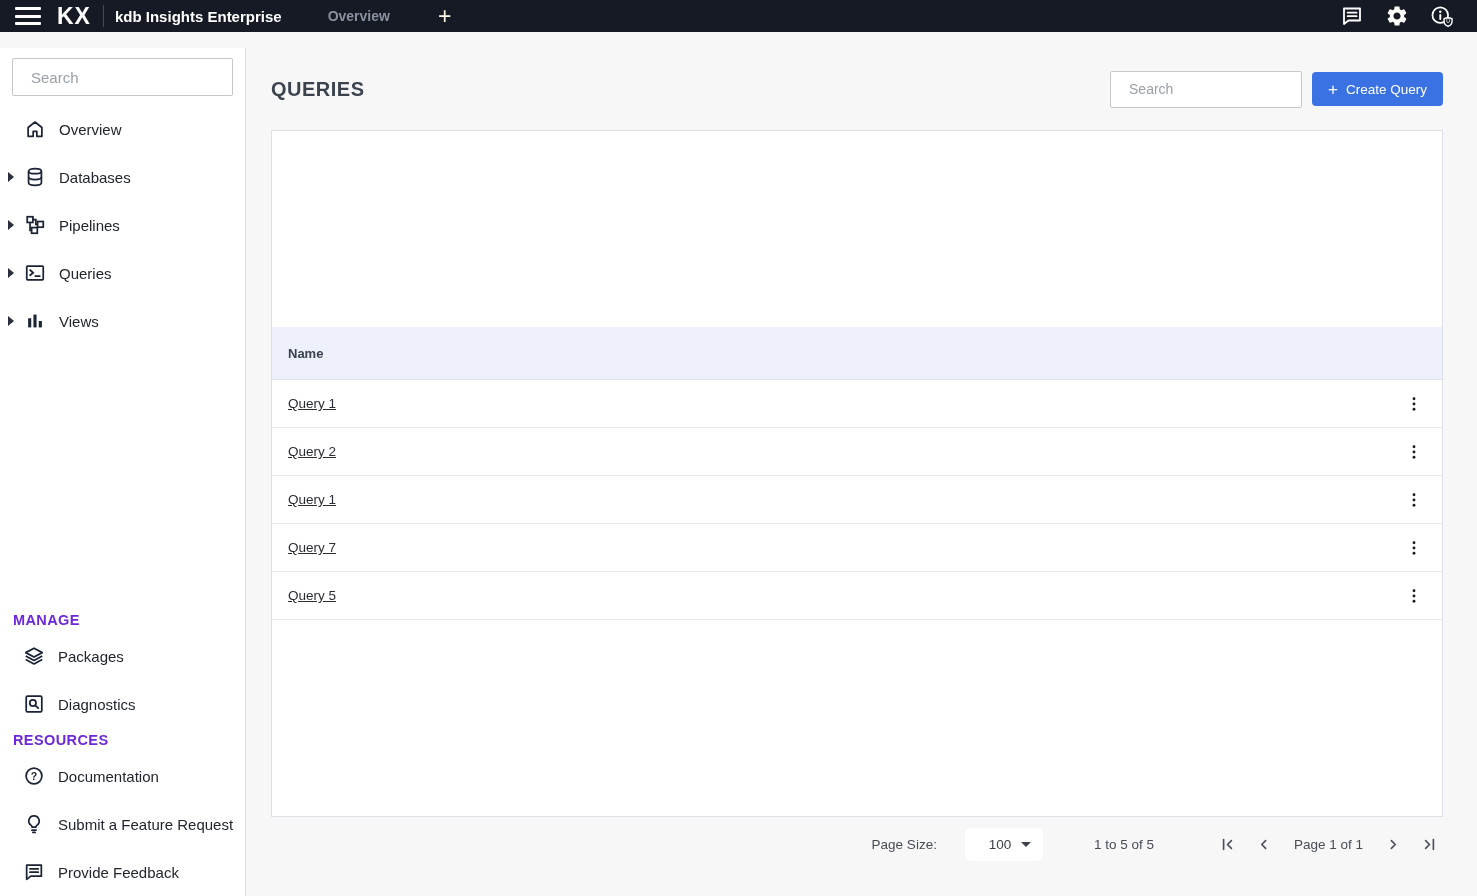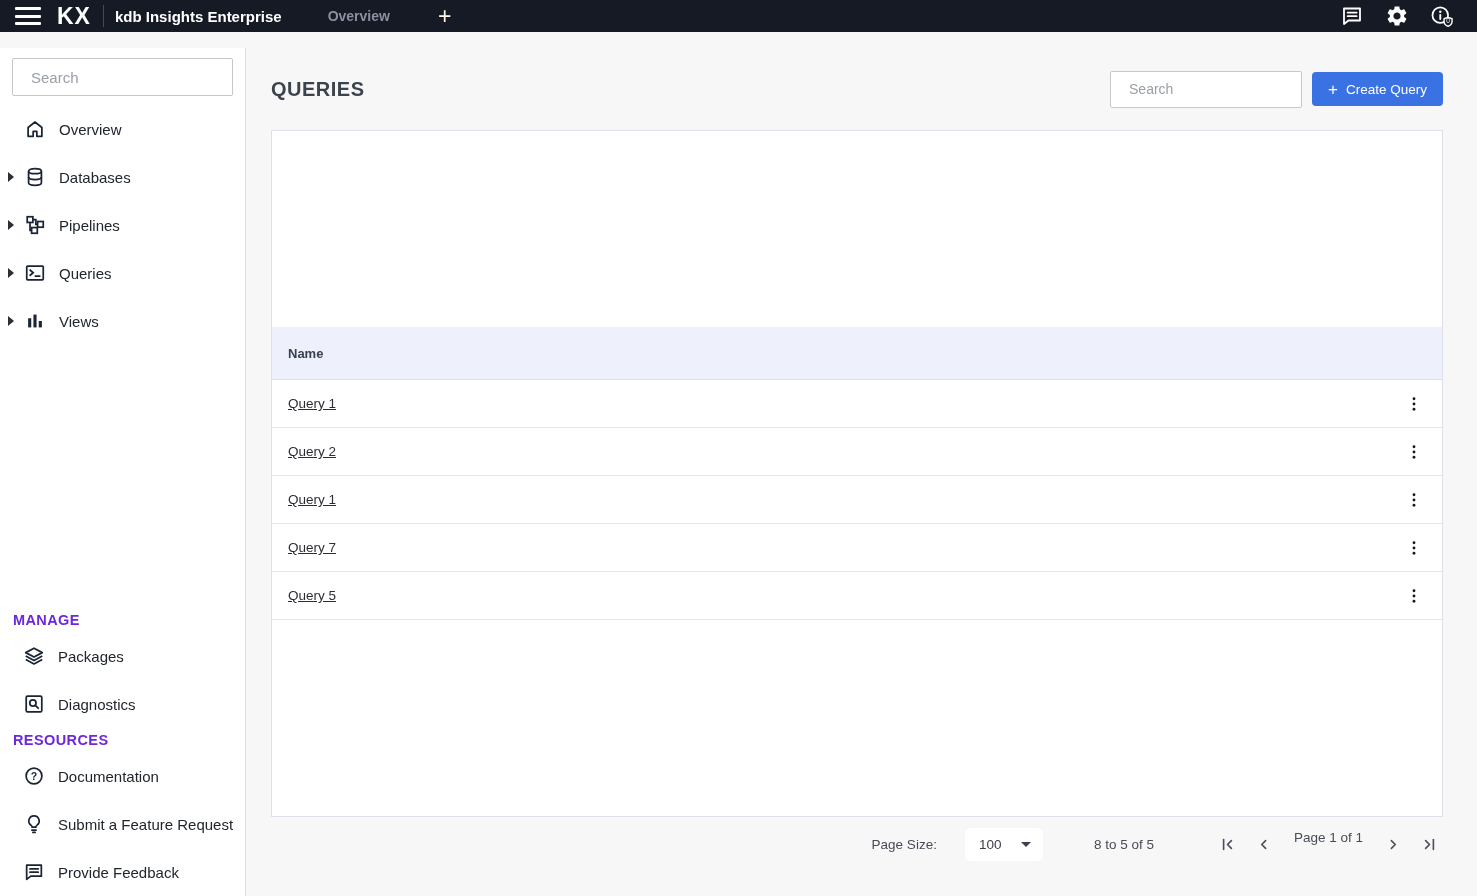--- a/index.html
+++ b/index.html
@@ -57,24 +57,24 @@
   .grid-header { height: 53px; background: #eef1fb; border-bottom: 1px solid #dde0e9; display: flex; align-items: center; padding-left: 16px; flex: none; }
   .col-name { font-size: 13px; font-weight: bold; color: #394150; }
   .grid-row { height: 48px; border-bottom: 1px solid #e7e7e7; display: flex; align-items: center; padding: 0 14px 0 16px; flex: none; }
   .row-link { font-size: 13.5px; color: #2b2e35; text-decoration: underline; cursor: pointer; }
   .row-spacer { flex: 1; }
   .kebab { width: 28px; height: 28px; display: flex; align-items: center; justify-content: center; cursor: pointer; color: #17181a; }
 
   .paging { height: 48px; margin: 3px 34px 0 24px; display: flex; align-items: center; justify-content: flex-end; font-size: 13.5px; color: #474c55; }
   .page-size-label { margin-right: 28px; }
   .page-size-select { width: 78px; height: 33px; background: #fff; border-radius: 6px; display: flex; align-items: center; padding: 0 12px 0 14px; cursor: pointer; }
-  .page-size-value { flex: 1; font-size: 13.5px; color: #3c414a; }
+  .page-size-value { flex: 1; font-size: 13.5px; color: #3c414a; text-align: center; }
   .select-caret { width: 0; height: 0; border-left: 5px solid transparent; border-right: 5px solid transparent; border-top: 5px solid #3c414a; }
   .range-text { margin-left: 51px; }
-  .pg-nav { display: flex; margin-left: 60px; gap: 8px; }
+  .pg-nav { display: flex; align-items: center; margin-left: 60px; gap: 8px; }
   .pg-btn { width: 28px; height: 28px; display: flex; align-items: center; justify-content: center; cursor: pointer; color: #4a4f58; }
   .pg-label { margin: 0 8px; }
 </style>
 </head>
 <body>
 
 <header class="topbar">
   <div class="hamburger">
       <span></span>
       <span></span>
@@ -319,21 +319,21 @@
         </span>
     </div>
   </div>
 
   <div class="paging">
     <span class="page-size-label">Page Size:</span>
     <div class="page-size-select">
       <span class="page-size-value">100</span>
       <span class="select-caret"></span>
     </div>
-    <span class="range-text">8 to 5 of 5</span>
+    <span class="range-text">1 to 5 of 5</span>
     <div class="pg-nav">
       <span class="pg-btn">
         <svg width="17" height="17" viewBox="0 0 24 24" fill="none" stroke="currentColor" stroke-width="2.3" stroke-linecap="round" stroke-linejoin="round">
             <path d="M6.5 5v14"></path>
             <path d="M17.5 6.5L12 12l5.5 5.5"></path>
           </svg>
       </span>
       <span class="pg-btn">
         <svg width="17" height="17" viewBox="0 0 24 24" fill="none" stroke="currentColor" stroke-width="2.3" stroke-linecap="round" stroke-linejoin="round">
             <path d="M15 6.5L9.5 12l5.5 5.5"></path>

